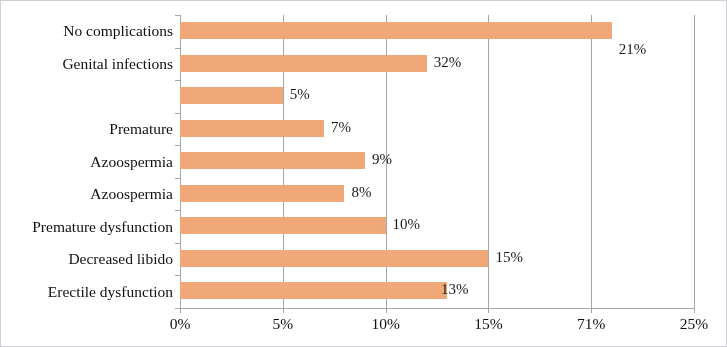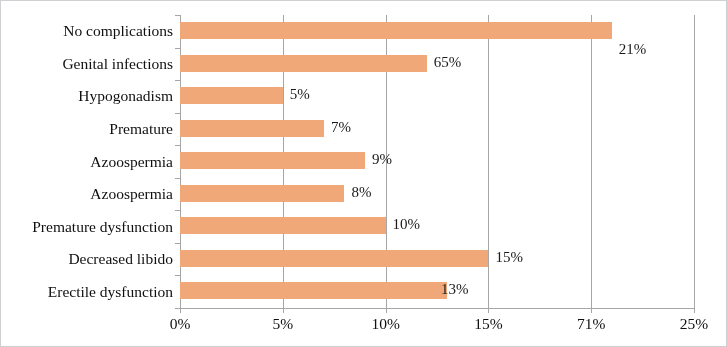--- a/index.html
+++ b/index.html
@@ -126,21 +126,20 @@
   }
 </style>
 </head>
 <body>
 
 <div id="chart-frame">
 
   <div id="cat-labels">
       <div class="cat-label" style="top: 5.27778px;">No complications</div>
       <div class="cat-label" style="top: 37.8333px;">Genital infections</div>
-      <div class="cat-label" style="top: 70.3889px;">Hypogonadism</div>
       <div class="cat-label" style="top: 102.944px;">Premature</div>
       <div class="cat-label" style="top: 135.5px;">Azoospermia</div>
       <div class="cat-label" style="top: 168.056px;">Azoospermia</div>
       <div class="cat-label" style="top: 200.611px;">Premature dysfunction</div>
       <div class="cat-label" style="top: 265.722px;">Erectile dysfunction</div>
       <div class="cat-label" style="top: 233.167px;">Decreased libido</div>
     </div>
 
   <div class="gridline axis-line" style="left:179px; top:14px; height:293px; position:absolute;"></div>
 
@@ -152,21 +151,21 @@
         <div class="gridline" style="left: 411.2px;"></div>
         <div class="gridline" style="left: 514px;"></div>
       </div>
     <div id="bars">
         <div class="cat-row" style="top: 0px;">
           <div class="bar" title="No complications: 21%" style="width: 431.76px; background: rgb(240, 168, 120);"></div>
           <div class="bar-value" style="left: 438.76px; margin-top: 20px;">21%</div>
         </div>
         <div class="cat-row" style="top: 32.5556px;">
           <div class="bar" title="Genital infections: 12%" style="width: 246.72px; background: rgb(240, 168, 120);"></div>
-          <div class="bar-value" style="left: 253.72px;">65%</div>
+          <div class="bar-value" style="left: 253.72px;">32%</div>
         </div>
         <div class="cat-row" style="top: 65.1111px;">
           <div class="bar" title="Hypogonadism: 5%" style="width: 102.8px; background: rgb(240, 168, 120);"></div>
           <div class="bar-value" style="left: 109.8px;">5%</div>
         </div>
         <div class="cat-row" style="top: 97.6667px;">
           <div class="bar" title="Varicocele: 7%" style="width: 143.92px; background: rgb(240, 168, 120);"></div>
           <div class="bar-value" style="left: 150.92px;">7%</div>
         </div>
         <div class="cat-row" style="top: 130.222px;">

